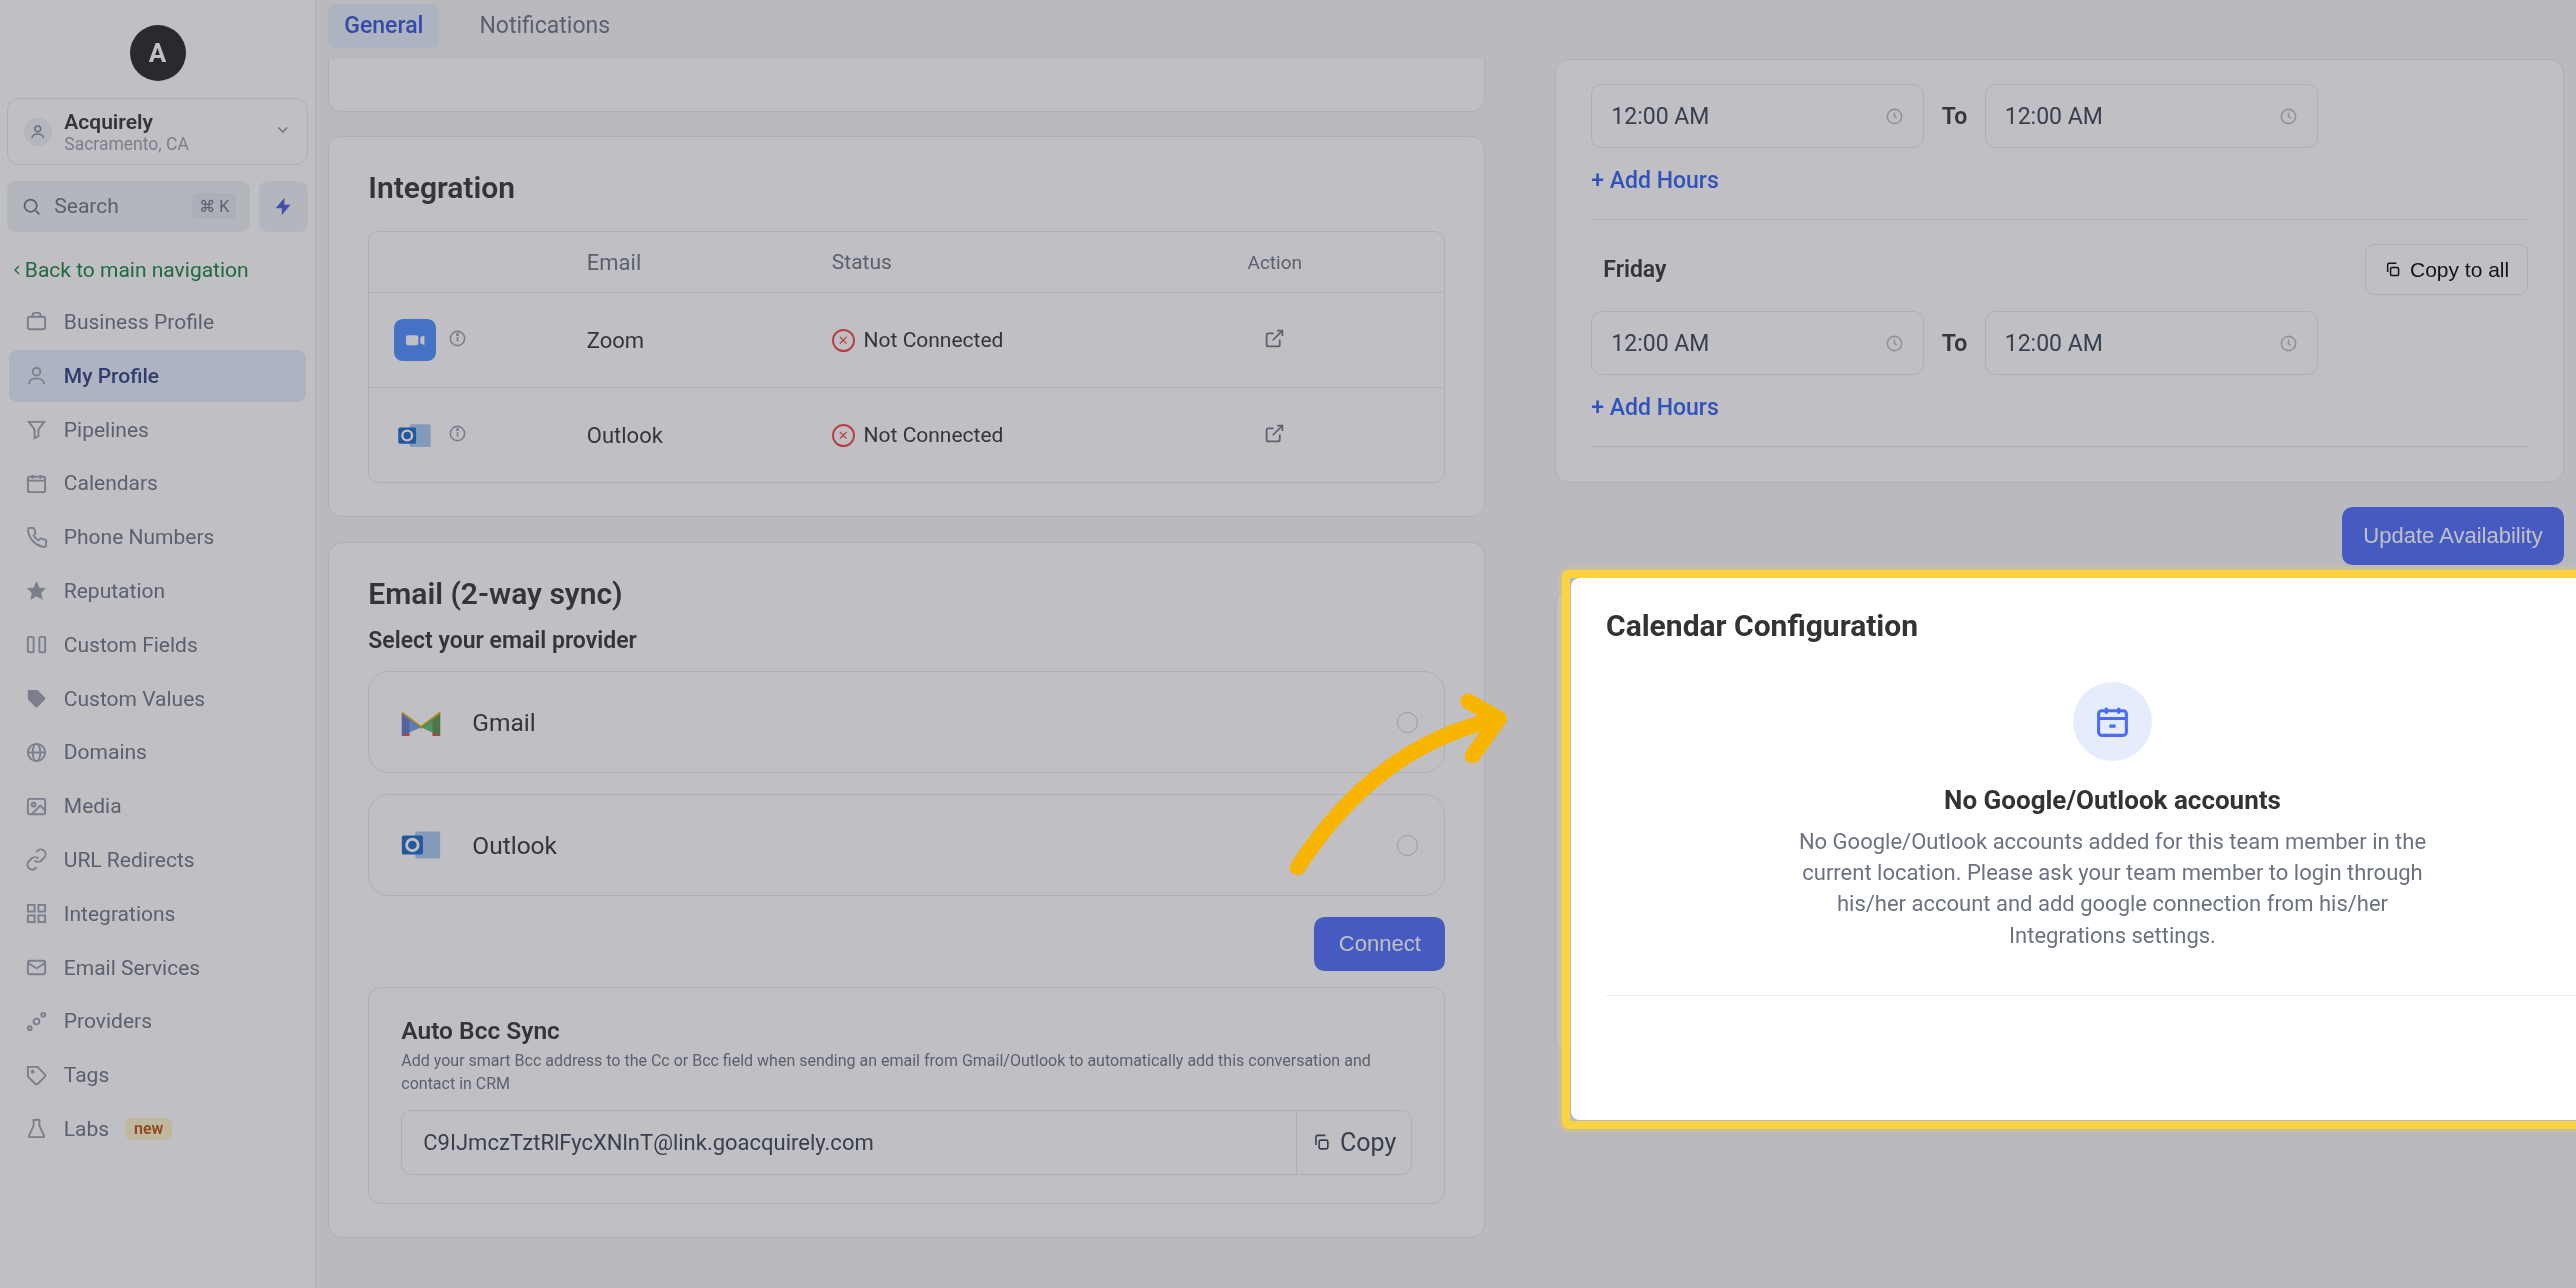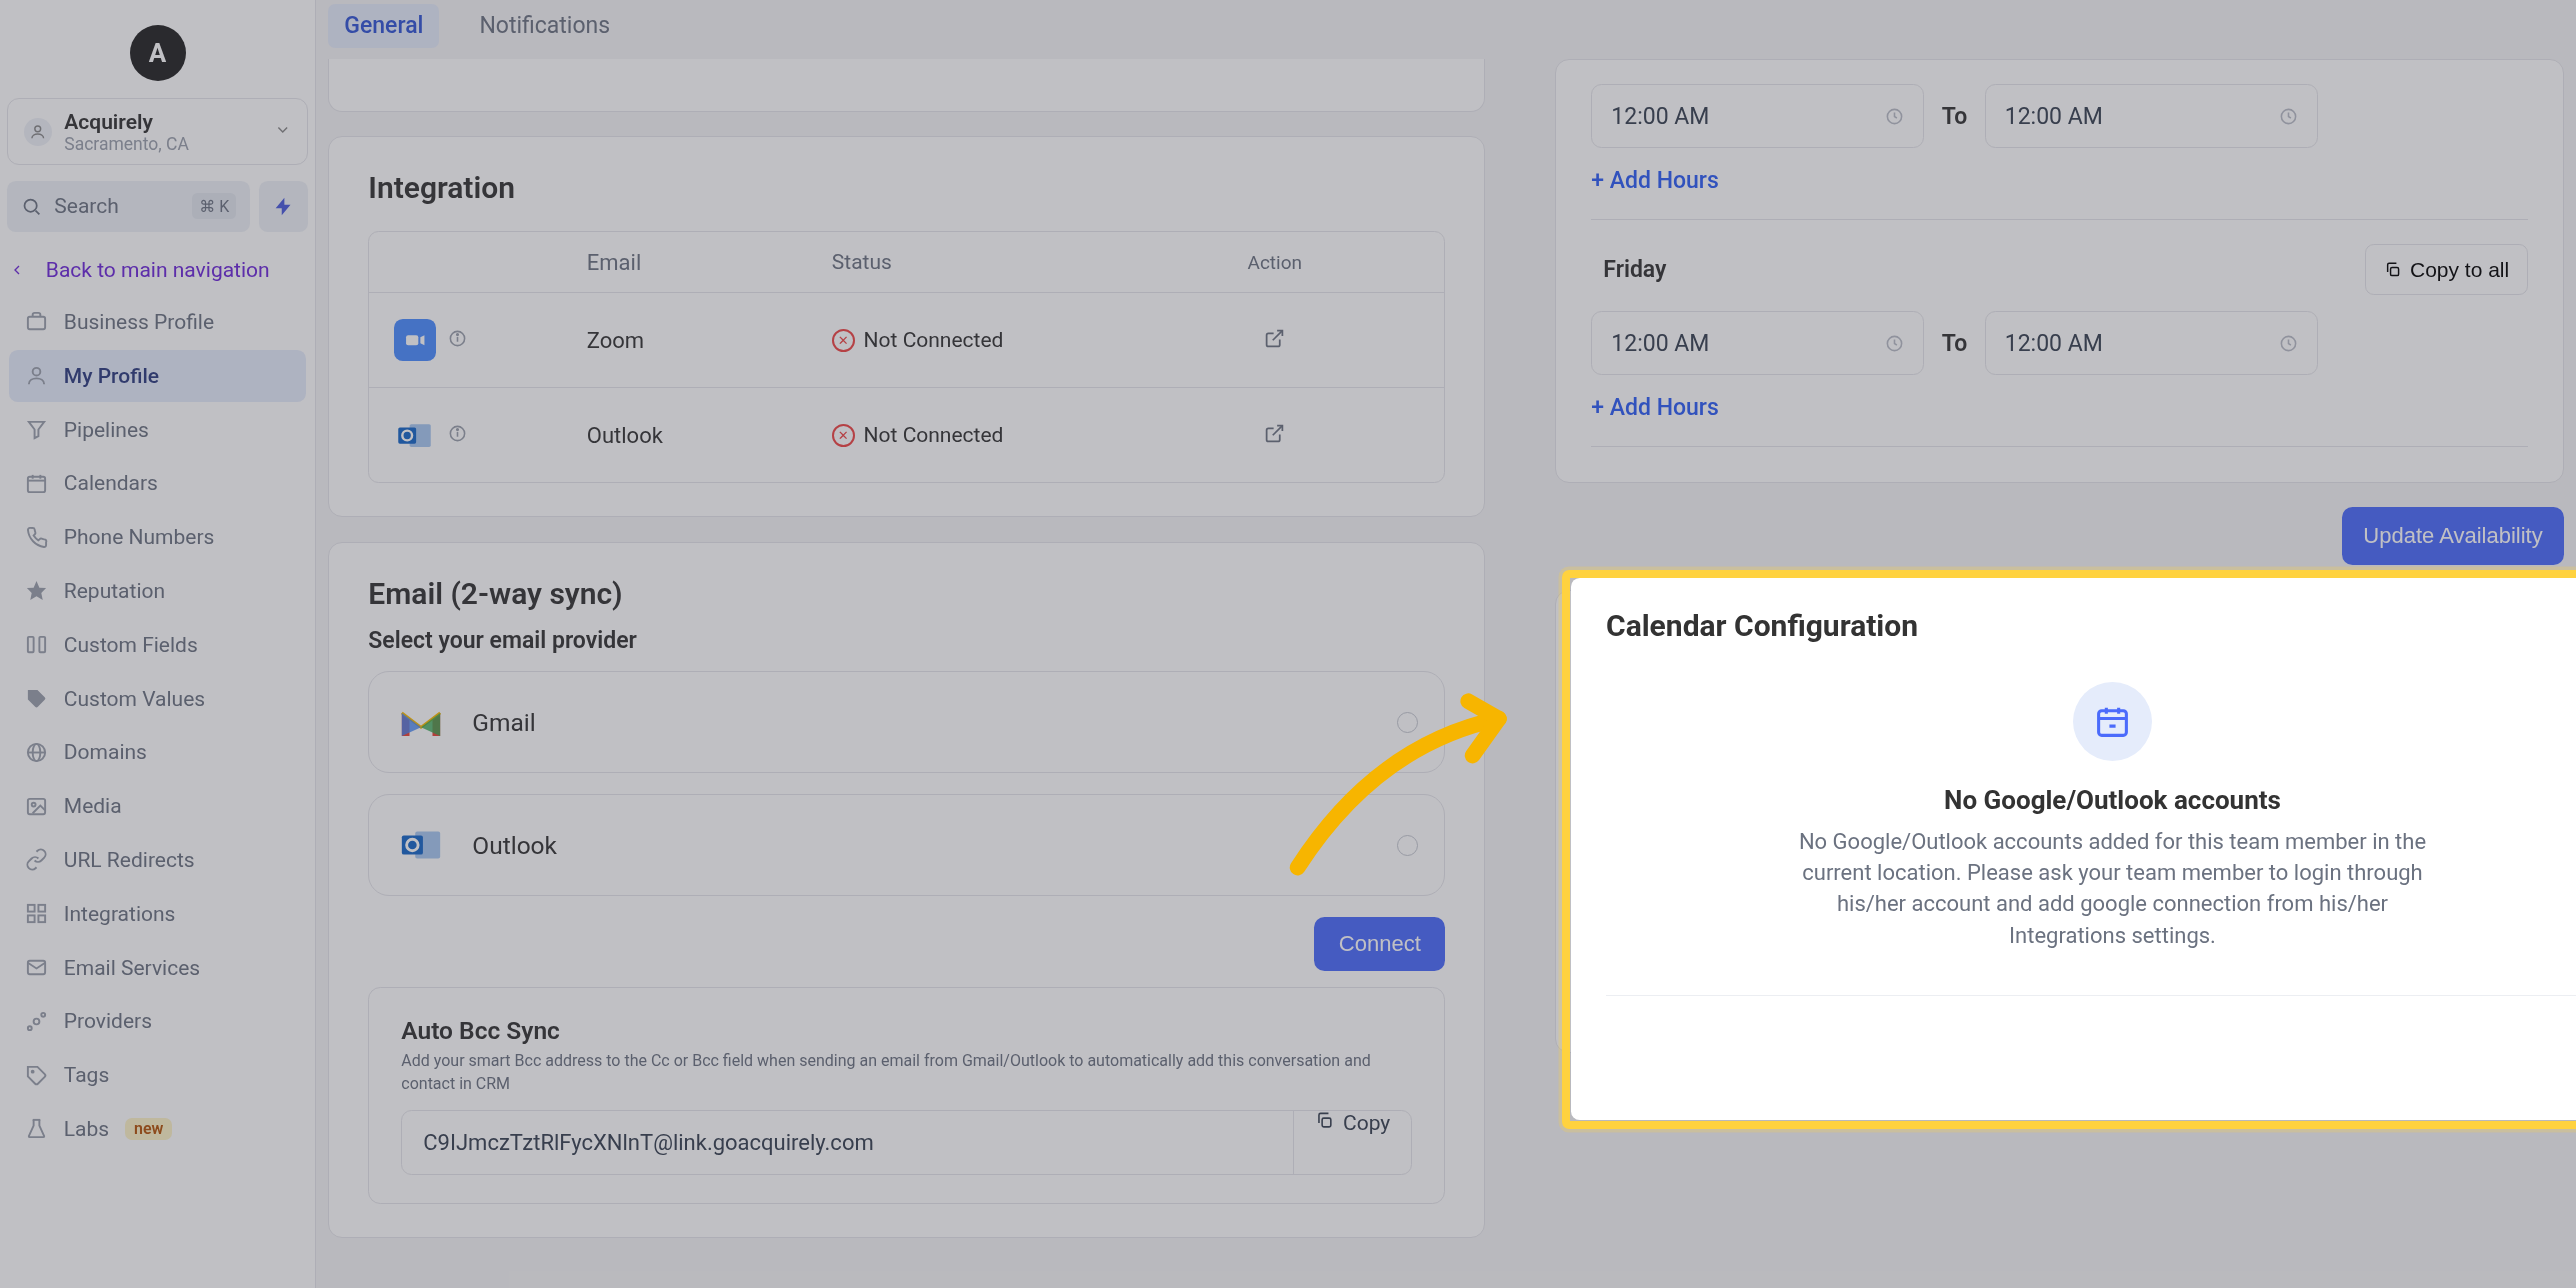--- a/index.html
+++ b/index.html
@@ -14,21 +14,21 @@
 .org-txt { flex: 1; display: flex; flex-direction: column; }
 .org-name { font-size: 21px; font-weight: 600; }
 .org-loc { font-size: 17.5px; color: #9aa0ac; }
 .org-chev { color: #888; }
 .search-row { display: flex; gap: 8.8px; padding: 0 7px 17.5px; }
 .search { flex: 1; background: #eef1f7; border-radius: 8.8px; display: flex; align-items: center; padding: 12.3px 14px; gap: 12.3px; color: #6b7280; }
 .search svg { flex-shrink: 0; }
 .search-label { flex: 1; font-size: 21px; color: #6b7280; }
 .kbd { font-size: 16px; background: #e2e6ee; padding: 3.5px 7px; border-radius: 5.3px; color: #6b7280; }
 .bolt { width: 49px; background: #eef1f7; border-radius: 8.8px; display: flex; align-items: center; justify-content: center; color: #4b5bdc; }
-.backnav { padding: 8.8px 19px 8.8px 8.8px; font-size: 21px; color: #6d28d9; display: flex; align-items: center; gap: 21px; cursor: pointer; margin-bottom: 5.3px; }
+.backnav { padding: 8.8px 19px 8.8px 8.8px; font-size: 21px; color: #15803d; display: flex; align-items: center; gap: 0; cursor: pointer; margin-bottom: 5.3px; }
 .nav { list-style: none; padding: 0 8.8px; overflow-y: auto; }
 .nav li { display: flex; align-items: center; gap: 16px; padding: 14px 16px; border-radius: 8.8px; color: #6b7280; font-size: 21px; cursor: pointer; margin-bottom: 1.8px; }
 .nav li.active { background: #e5ecfb; color: #2d3c7f; font-weight: 500; }
 .nav svg, .nav .navicon { width: 23px; height: 23px; flex-shrink: 0; color: #9aa0ac; }
 .nav li.active .navicon { color: #4b5bdc; }
 .badge { background: #fef3c7; color: #b45309; font-size: 16px; padding: 1.8px 8.8px; border-radius: 7px; font-weight: 600; }
 
 
 .main { position: absolute; left: 316px; top: 0; right: 0; bottom: 0; }
 .tabs { display: flex; gap: 24px; padding: 3.5px 12.3px 10.5px; }
@@ -68,21 +68,21 @@
 .btnrow { display: flex; justify-content: flex-end; margin-bottom: 16px; }
 .btn { padding: 14px 24.5px; border-radius: 10.5px; border: none; font-size: 22px; cursor: pointer; font-weight: 500; }
 .btn-primary { background: #4b6bfb; color: #fff; }
 .btn-primary-lg { background: #4b6bfb; color: #fff; padding: 16px 21px; }
 
 .autobcc { border: 0.9px solid #e5e5ea; border-radius: 12.3px; padding: 28px 32px; }
 .autobcc h3 { font-size: 24.5px; font-weight: 600; margin-bottom: 5.3px; }
 .autobcc p { font-size: 16px; color: #6b7280; margin-bottom: 15px; line-height: 1.38; }
 .bcc-field { display: flex; border: 0.9px solid #e5e5ea; border-radius: 10.5px; overflow: hidden; }
 .bcc-field .addr { flex: 1; padding: 19px 21px; font-size: 22px; color: #374151; }
-.bcc-field .copy { border-left: 0.9px solid #e5e5ea; padding: 0 21px; display: flex; gap: 8.8px; font-size: 21px; color: #374151; cursor: pointer; }
+.bcc-field .copy { border-left: 0.9px solid #e5e5ea; padding: 0 15px; display: flex; align-items: center; gap: 8.8px; font-size: 25px; color: #374151; cursor: pointer; }
 
 
 .avail-card { background: #fff; border: 0.9px solid #e5e5ea; border-radius: 14px; padding: 0 35px 35px; margin-bottom: 24.5px; }
 .day-label { font-size: 23px; font-weight: 600; margin: 24.5px 0 16px; }
 .hours-row { display: flex; align-items: center; gap: 17.5px; }
 .time-input { width: 333px; border: 0.9px solid #e5e5ea; border-radius: 10.5px; padding: 17.5px 19px; display: flex; align-items: center; justify-content: space-between; font-size: 23px; color: #374151; }
 .to-lbl { font-size: 23px; font-weight: 600; }
 .add-hours { color: #2d5df5; font-size: 23px; margin: 19px 0 0; cursor: pointer; font-weight: 500; }
 .divider { border: none; border-top: 0.9px solid #e5e5ea; margin: 24.5px 0 0; }
 .day-head { display: flex; align-items: center; justify-content: space-between; margin: 24.5px 0 16px; }

